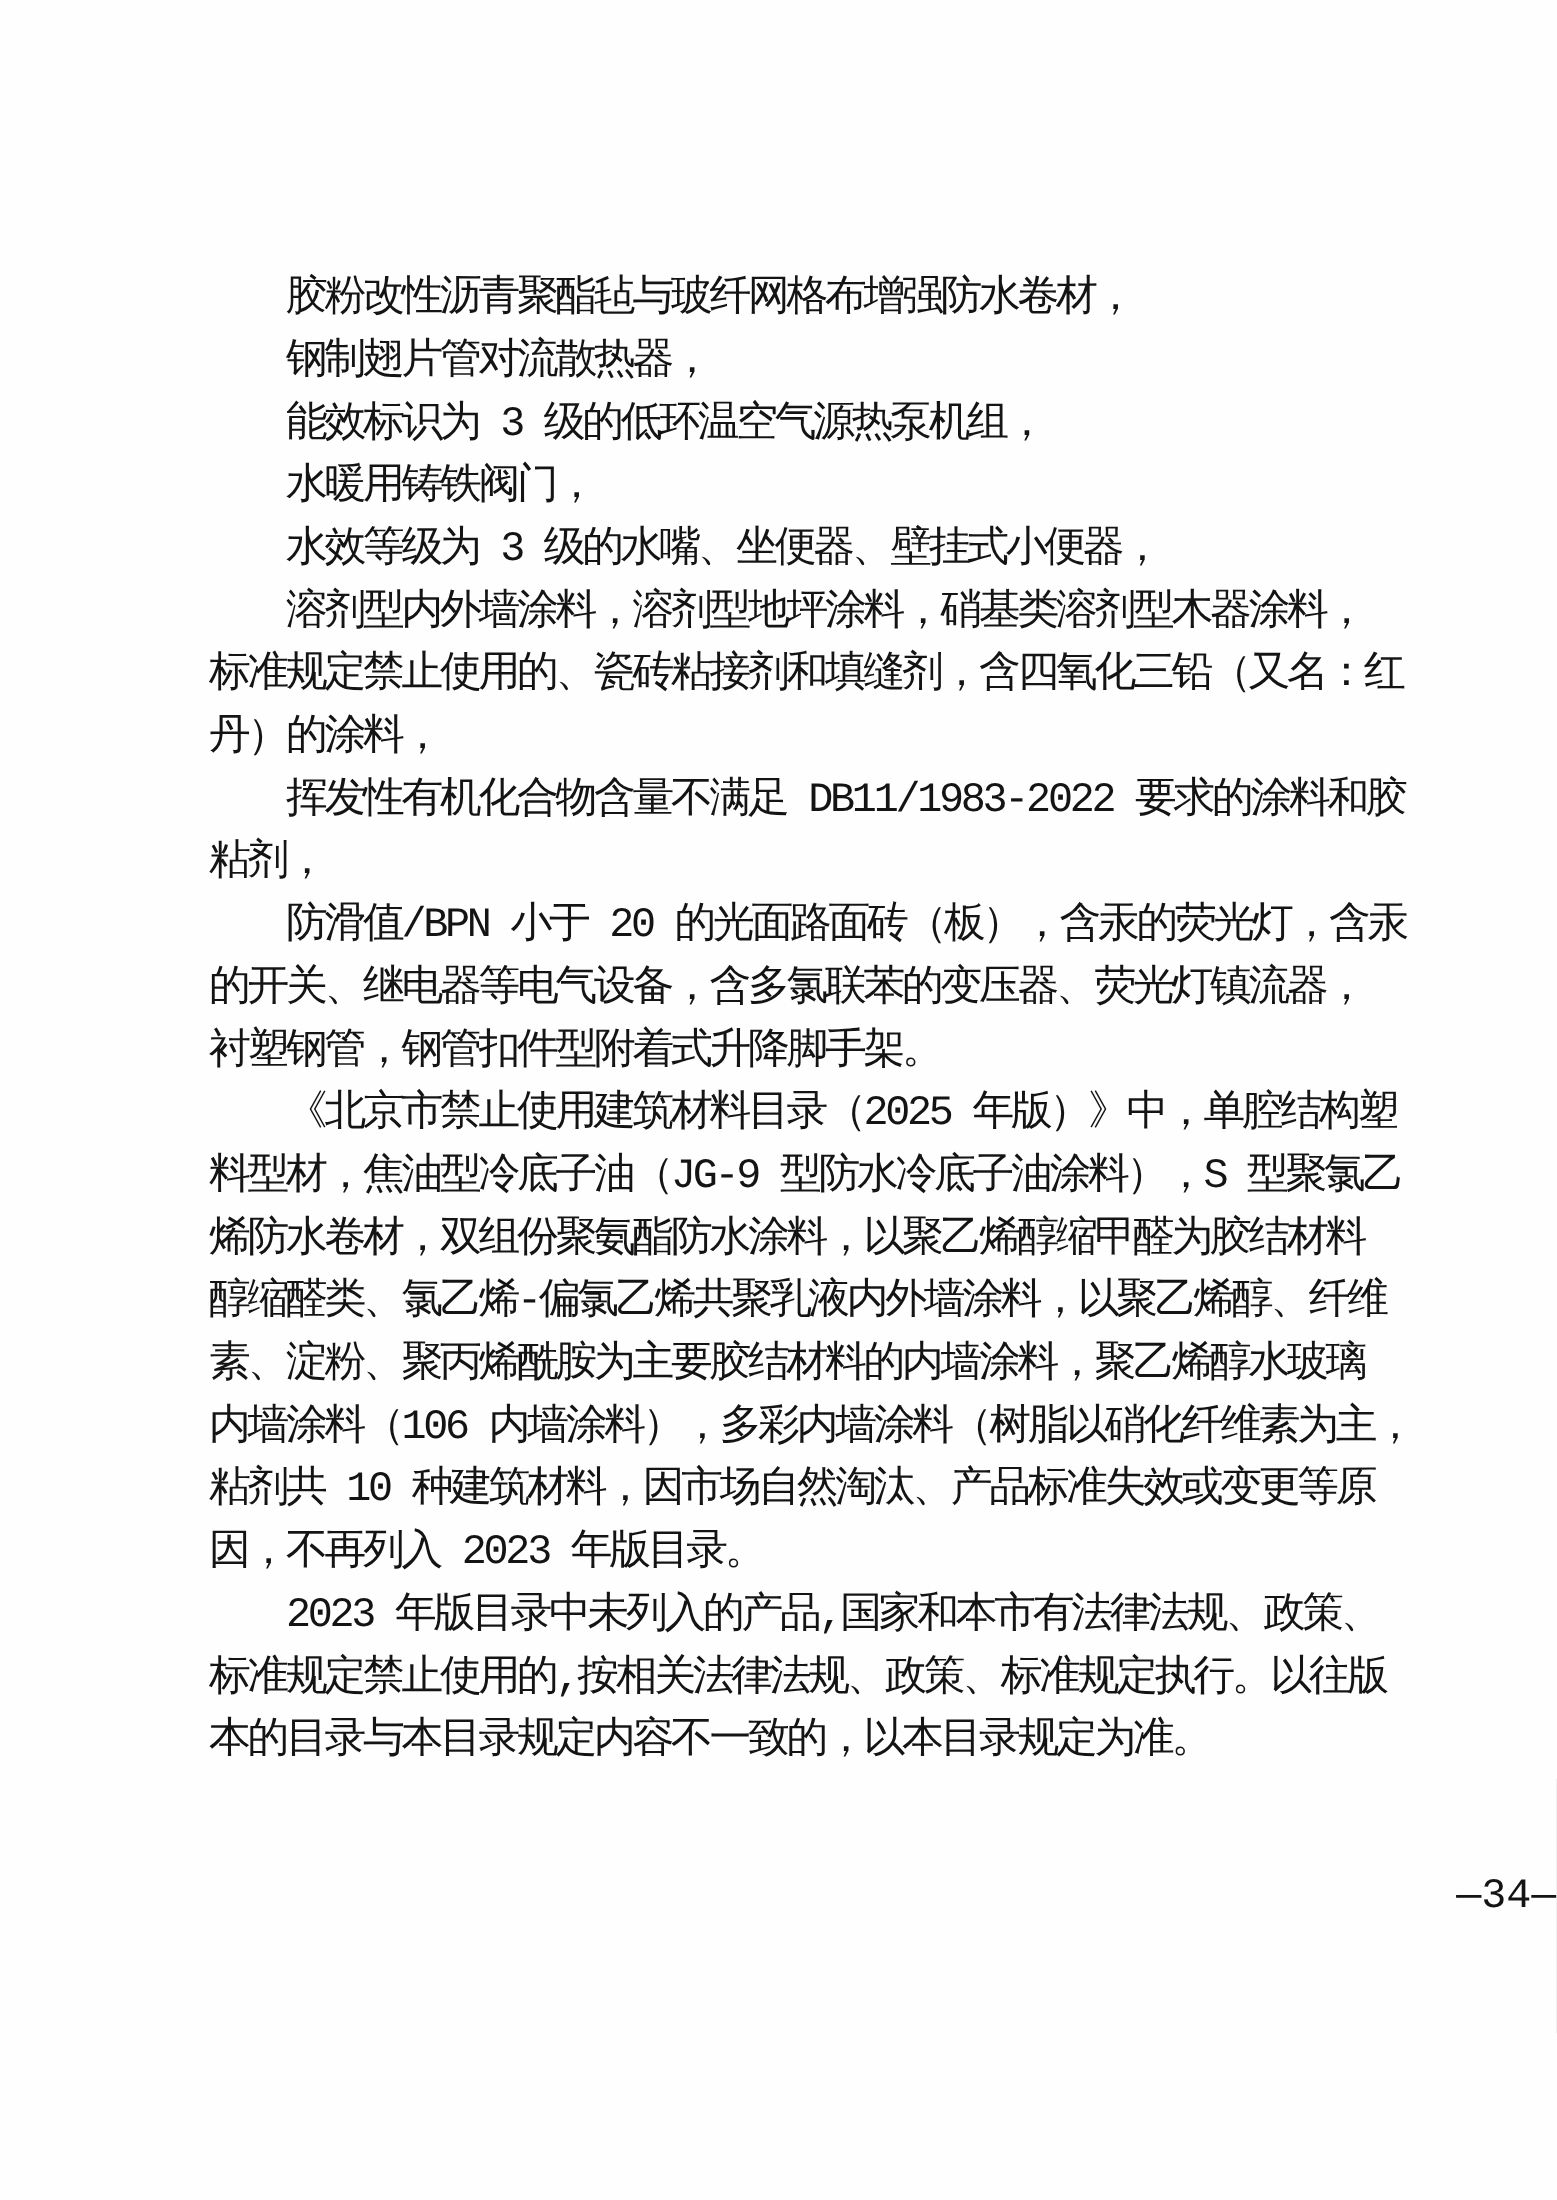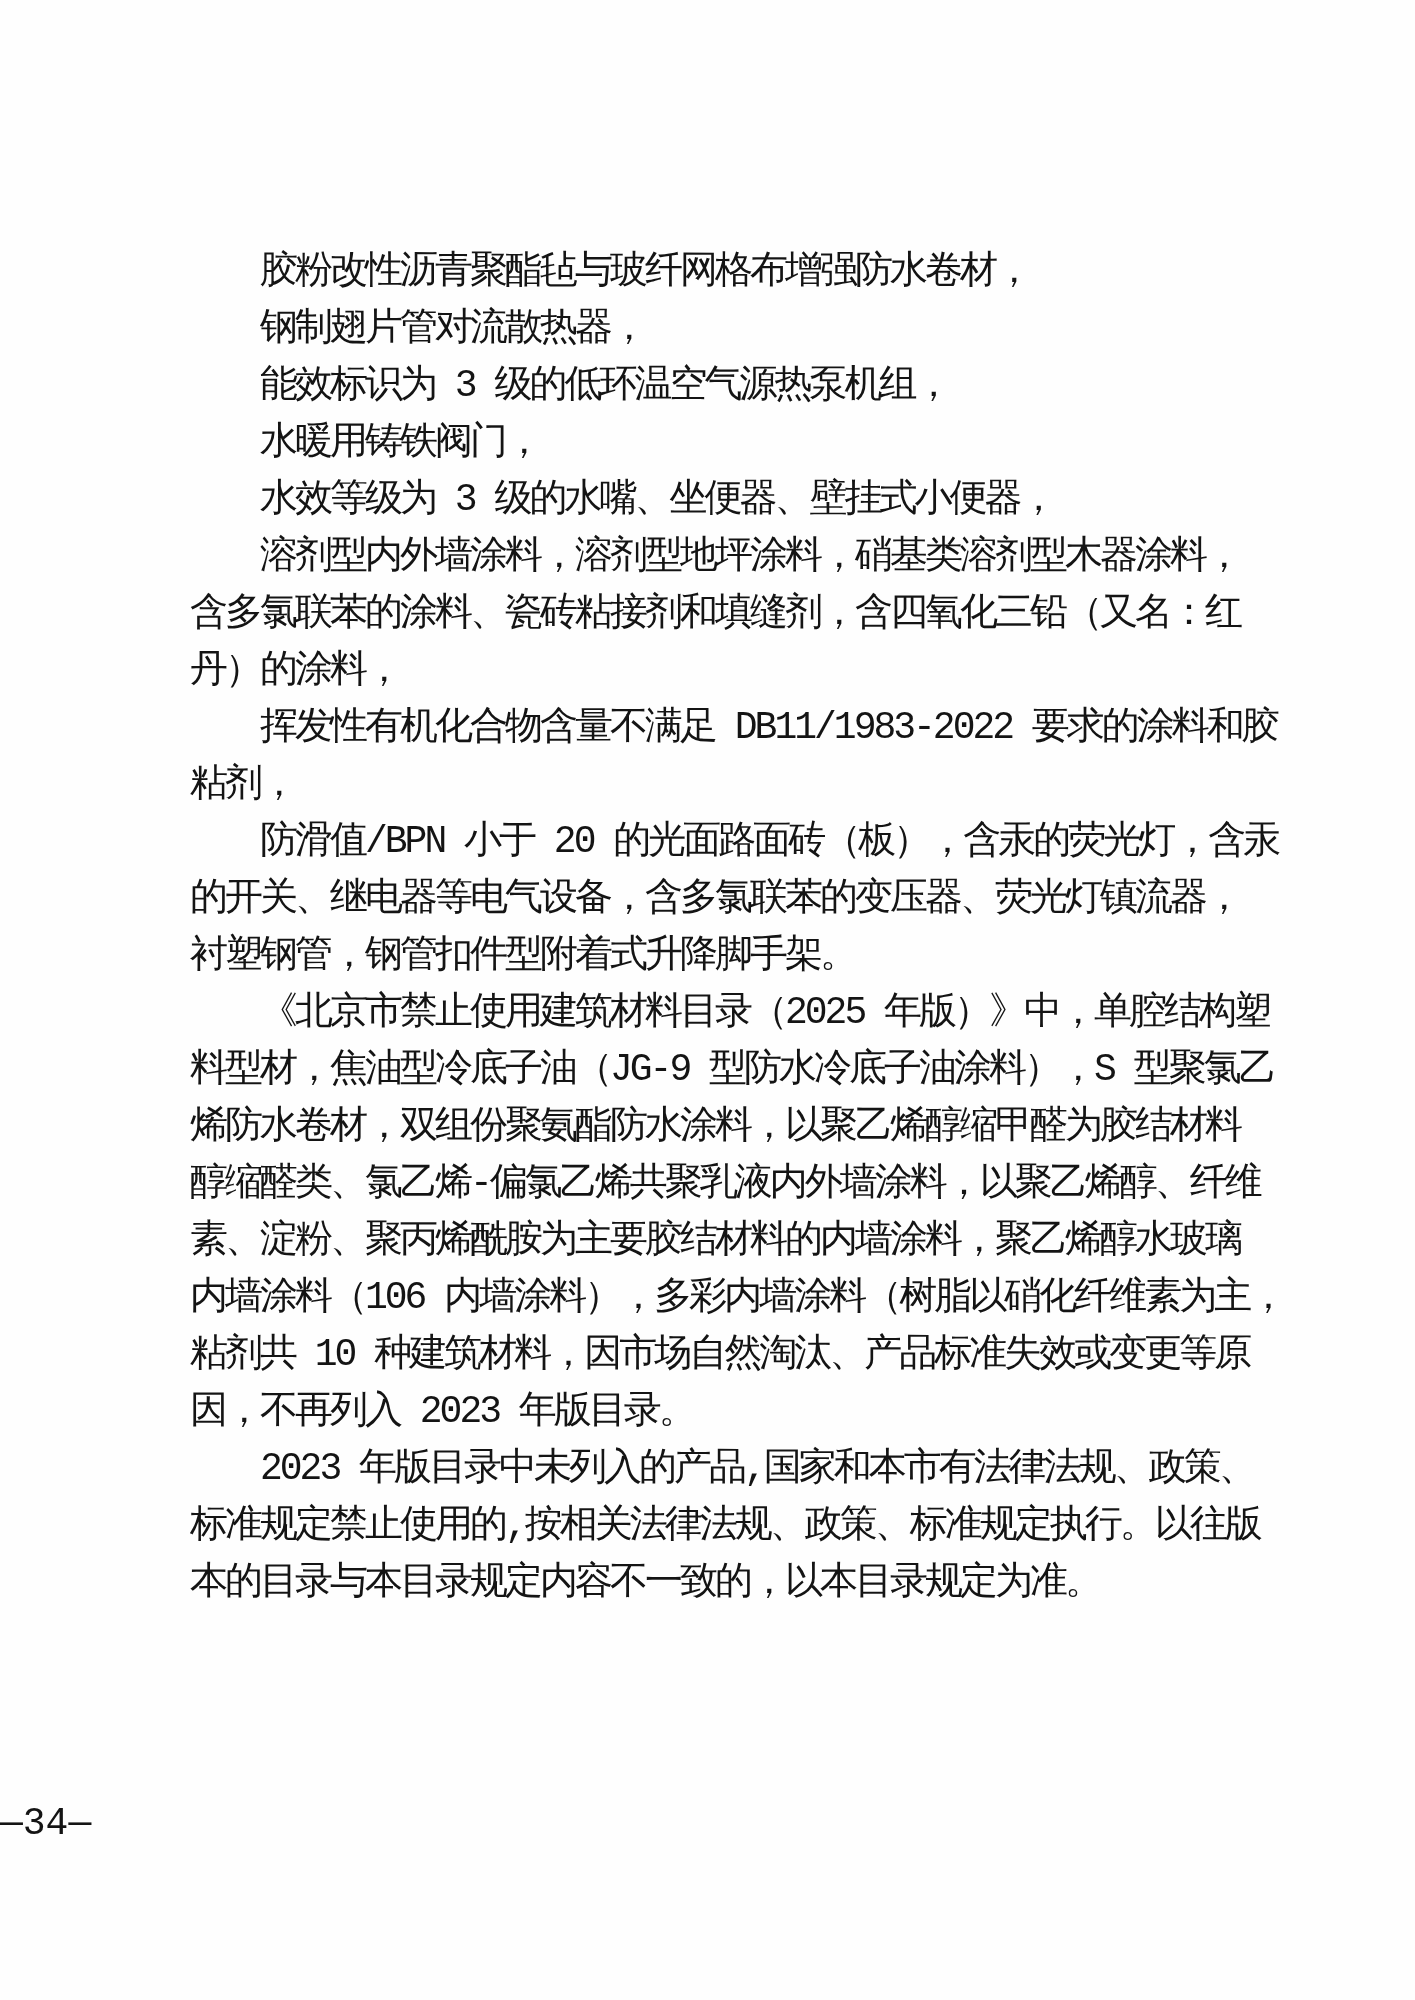--- a/index.html
+++ b/index.html
@@ -31,41 +31,41 @@
     font-size: 38px;
     letter-spacing: -3px;
     white-space: nowrap;
   }
   .line.indent {
     padding-left: 70px;
   }
   .page-footer {
     position: absolute;
     left: 0;
-    top: 1800px;
+    top: 1701px;
     width: 100%;
-    text-align: left;
+    text-align: right;
     font-size: 38px;
     line-height: 48px;
     letter-spacing: 0;
   }
 </style>
 </head>
 <body>
 
 <div class="page">
 
   <main class="text-block">
     <p class="line indent">胶粉改性沥青聚酯毡与玻纤网格布增强防水卷材，</p>
     <p class="line indent">钢制翅片管对流散热器，</p>
     <p class="line indent">能效标识为 3 级的低环温空气源热泵机组，</p>
     <p class="line indent">水暖用铸铁阀门，</p>
     <p class="line indent">水效等级为 3 级的水嘴、坐便器、壁挂式小便器，</p>
     <p class="line indent">溶剂型内外墙涂料，溶剂型地坪涂料，硝基类溶剂型木器涂料，</p>
-    <p class="line">含多氯联苯的涂料、瓷砖粘接剂和填缝剂，含四氧化三铅（又名：红</p>
+    <p class="line">标准规定禁止使用的、瓷砖粘接剂和填缝剂，含四氧化三铅（又名：红</p>
     <p class="line">丹）的涂料，</p>
     <p class="line indent">挥发性有机化合物含量不满足 DB11/1983-2022 要求的涂料和胶</p>
     <p class="line">粘剂，</p>
     <p class="line indent">防滑值/BPN 小于 20 的光面路面砖（板），含汞的荧光灯，含汞</p>
     <p class="line">的开关、继电器等电气设备，含多氯联苯的变压器、荧光灯镇流器，</p>
     <p class="line">衬塑钢管，钢管扣件型附着式升降脚手架。</p>
     <p class="line indent">《北京市禁止使用建筑材料目录（2025 年版）》中，单腔结构塑</p>
     <p class="line">料型材，焦油型冷底子油（JG-9 型防水冷底子油涂料），S 型聚氯乙</p>
     <p class="line">烯防水卷材，双组份聚氨酯防水涂料，以聚乙烯醇缩甲醛为胶结材料</p>
     <p class="line">醇缩醛类、氯乙烯-偏氯乙烯共聚乳液内外墙涂料，以聚乙烯醇、纤维</p>

